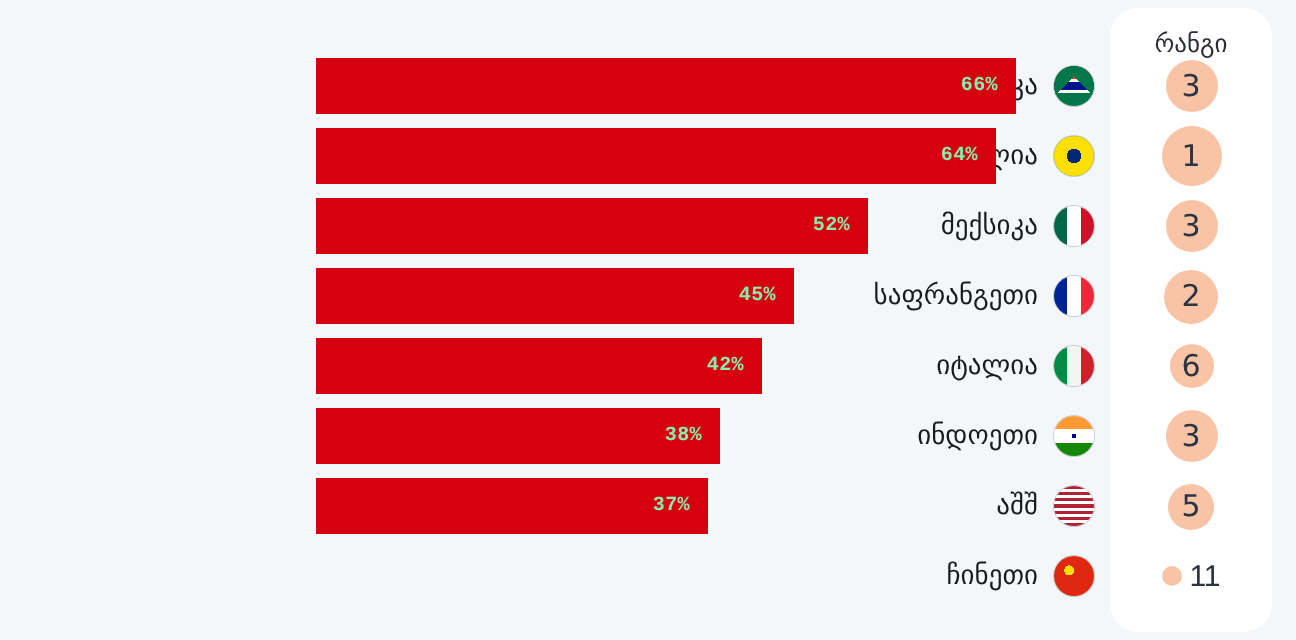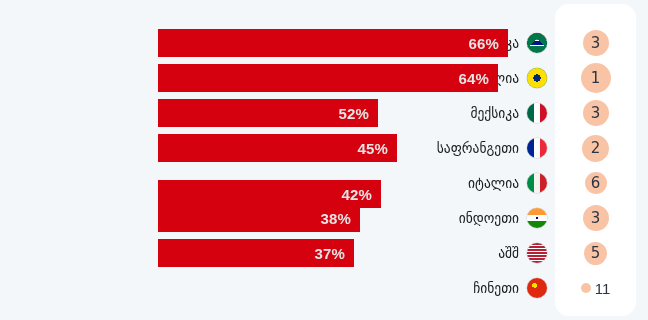--- a/index.html
+++ b/index.html
@@ -70,25 +70,25 @@
     top: 0;
     height: 28px;
     background: #d6010f;
     display: flex;
     align-items: center;
     justify-content: flex-end;
     box-sizing: border-box;
     padding-right: 9px;
   }
   .bar-value {
-    color: #e5e5e5;
-    font-size: 15px;
+    color: #86efac;
+    font-size: 10px;
     font-weight: bold;
     letter-spacing: 0.2px;
-    font-family: Liberation Sans, sans-serif;
+    font-family: Liberation Mono, monospace;
   }
   
   #rank-panel {
     position: absolute;
     left: 555px;
     top: 4px;
     width: 81px;
     height: 312px;
     background: #ffffff;
     border-radius: 14px;
@@ -166,21 +166,21 @@
             <span class="bar-value">64%</span>
           </div>
         </div>
       </div>
       <div class="row" style="top: 99px;">
         <div class="row-label" style="right: 37px; width: auto; overflow: visible; direction: ltr; transform: translateX(0px); left: auto;">მექსიკა</div>
         <div class="flag">
           <div class="flag-inner" style="background:linear-gradient(90deg,#006847 0 33.3%,#ffffff 0 66.6%,#ce1126 0);"></div>
         </div>
         <div class="bar-track">
-          <div class="bar" style="width: 220px; background: rgb(214, 1, 15);">
+          <div class="bar" style="width: 276px; background: rgb(214, 1, 15);">
             <span class="bar-value">52%</span>
           </div>
         </div>
       </div>
       <div class="row" style="top: 134px;">
         <div class="row-label" style="right: 37px; width: auto; overflow: visible; direction: ltr; text-align: right; transform: translateX(0px); left: auto;">საფრანგეთი</div>
         <div class="flag">
           <div class="flag-inner" style="background:linear-gradient(90deg,#002395 0 33.3%,#ffffff 0 66.6%,#ed2939 0);"></div>
         </div>
         <div class="bar-track">
@@ -188,21 +188,21 @@
             <span class="bar-value">45%</span>
           </div>
         </div>
       </div>
       <div class="row" style="top: 169px;">
         <div class="row-label" style="right: 37px; width: auto; overflow: visible; direction: ltr; text-align: right; transform: translateX(0px); left: auto;">იტალია</div>
         <div class="flag">
           <div class="flag-inner" style="background:linear-gradient(90deg,#008c45 0 33.3%,#f4f5f0 0 66.6%,#cd212a 0);"></div>
         </div>
         <div class="bar-track">
-          <div class="bar" style="width: 223px; background: rgb(214, 1, 15); margin-top: 11px;">
+          <div class="bar" style="width: 223px; background: rgb(214, 1, 15);">
             <span class="bar-value">42%</span>
           </div>
         </div>
       </div>
       <div class="row" style="top: 204px;">
         <div class="row-label" style="right: 37px; width: auto; overflow: visible; direction: ltr; text-align: left; transform: translateX(0px); left: auto;">ინდოეთი</div>
         <div class="flag">
           <div class="flag-inner" style="background:radial-gradient(circle at 50% 50%,#000080 0 9%,transparent 0),linear-gradient(#ff9933 0 33.3%,#ffffff 0 66.6%,#138808 0);background-repeat:no-repeat;"></div>
         </div>
         <div class="bar-track">
@@ -224,20 +224,21 @@
       </div>
       <div class="row" style="top: 274px;">
         <div class="row-label" style="right: 37px; width: auto; overflow: visible; direction: ltr; text-align: right; transform: translateX(0px); left: auto;">ჩინეთი</div>
         <div class="flag">
           <div class="flag-inner" style="background:radial-gradient(circle at 38% 36%,#ffde00 0 14%,transparent 0),#de2910;background-repeat:no-repeat;"></div>
         </div>
       </div>
     </div>
 
   <div id="rank-panel">
+    <div id="rank-header">რანგი</div>
   <div class="rank-cell" style="top: 25px;">
         <div class="rank-bubble" style="width: 26px; height: 26px; background: rgb(249, 196, 166); color: rgb(43, 52, 64);">
           <span>3</span>
         </div>
       </div>
       <div class="rank-cell" style="top: 60px;">
         <div class="rank-bubble" style="width: 30px; height: 30px; background: rgb(249, 196, 166); color: rgb(43, 52, 64);">
           <span>1</span>
         </div>
       </div>

